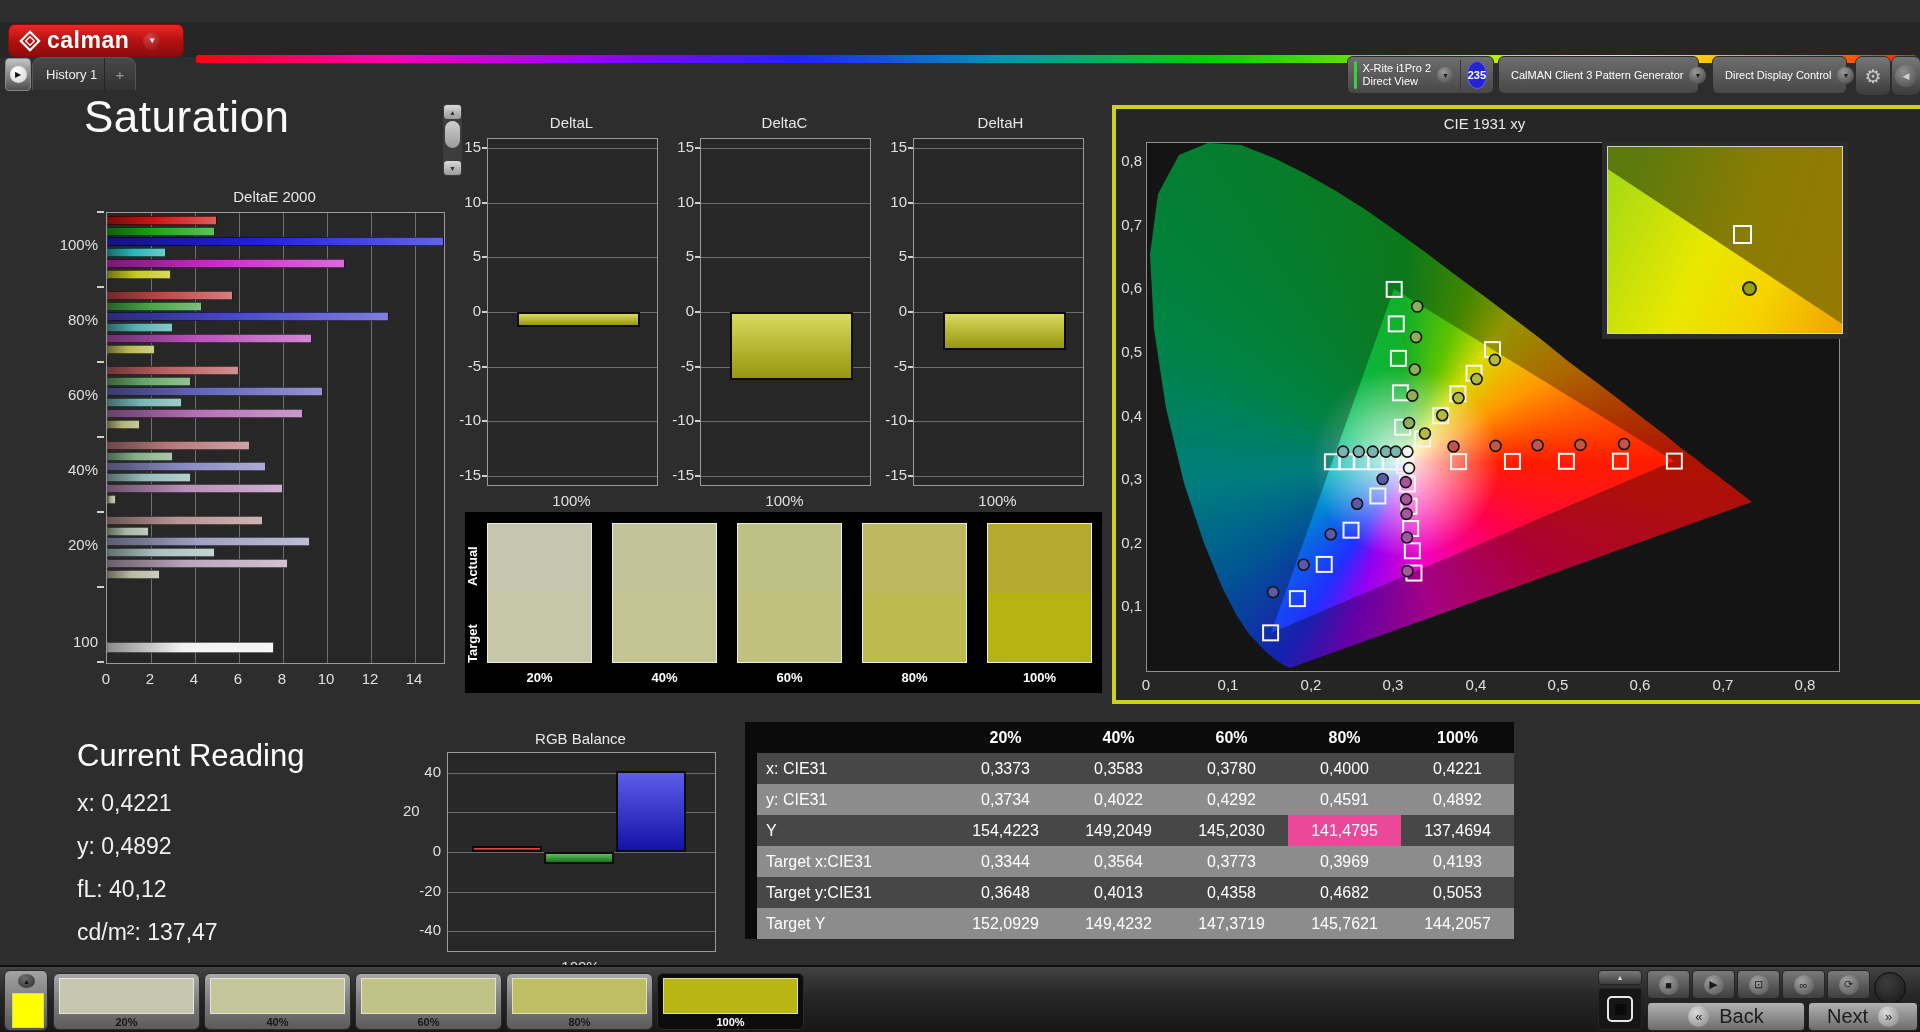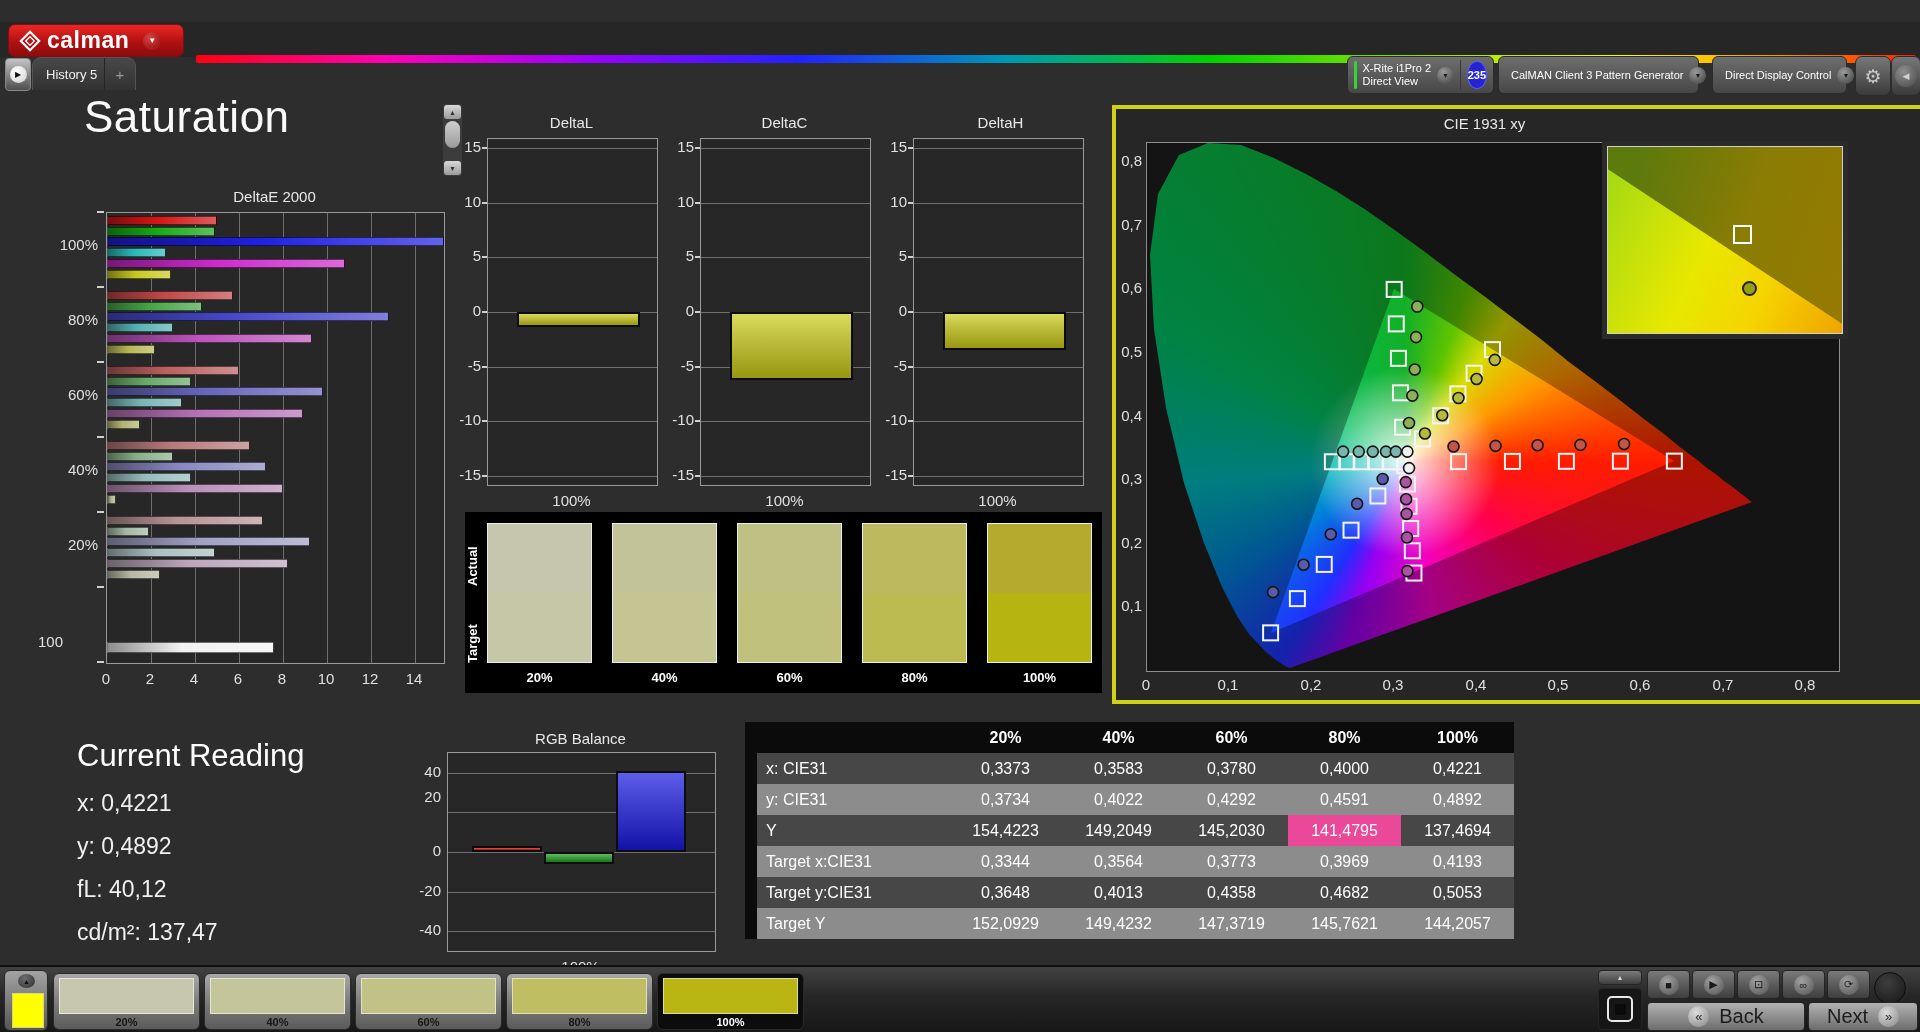--- a/index.html
+++ b/index.html
@@ -147,21 +147,21 @@
     </svg>
     <span class="logo-text">calman</span>
     <span class="logo-caret">▼</span>
   </div>
 
   <div class="tabrow">
     <div class="runall-btn">
       <span class="circ">▶</span>
     </div>
     <div class="tab">
-      <span class="tab-label">History 5</span>
+      <span class="tab-label">History 1</span>
       <span class="tab-plus">+</span>
     </div>
   </div>
 
   <div class="dd" style="left:1347px;width:147px;">
     <span class="status" style="background: rgb(53, 212, 53);"></span>
     <span class="txt">
       <span>X-Rite i1Pro 2</span><br><span>Direct View</span>
     </span>
     <span class="caret">▼</span>
@@ -239,21 +239,21 @@
       <div class="dash" style="left: -9px; top: 149px;"></div>
       <div class="dash" style="left: -9px; top: 224px;"></div>
       <div class="dash" style="left: -9px; top: 299px;"></div>
       <div class="dash" style="left: -9px; top: 374px;"></div>
       <div class="dash" style="left: -9px; top: 449px;"></div>
       <div class="axis-lab" style="left: -68px; top: 24px; width: 60px; text-align: right;">100%</div>
       <div class="axis-lab" style="left: -68px; top: 99px; width: 60px; text-align: right;">80%</div>
       <div class="axis-lab" style="left: -68px; top: 174px; width: 60px; text-align: right;">60%</div>
       <div class="axis-lab" style="left: -68px; top: 249px; width: 60px; text-align: right;">40%</div>
       <div class="axis-lab" style="left: -68px; top: 324px; width: 60px; text-align: right;">20%</div>
-      <div class="axis-lab" style="left: -68px; top: 421px; width: 60px; ">100</div>
+      <div class="axis-lab" style="left: -68px; top: 421px; width: 60px; text-align: right;">100</div>
       <div class="axis-lab" style="left: -12px; top: 458px; width: 24px; text-align: center;">0</div>
       <div class="axis-lab" style="left: 32px; top: 458px; width: 24px; text-align: center;">2</div>
       <div class="axis-lab" style="left: 76px; top: 458px; width: 24px; text-align: center;">4</div>
       <div class="axis-lab" style="left: 120px; top: 458px; width: 24px; text-align: center;">6</div>
       <div class="axis-lab" style="left: 164px; top: 458px; width: 24px; text-align: center;">8</div>
       <div class="axis-lab" style="left: 208px; top: 458px; width: 24px; text-align: center;">10</div>
       <div class="axis-lab" style="left: 252px; top: 458px; width: 24px; text-align: center;">12</div>
       <div class="axis-lab" style="left: 296px; top: 458px; width: 24px; text-align: center;">14</div>
     </div>
 
@@ -488,21 +488,21 @@
         <div class="gridH" style="top: 20px;"></div>
         <div class="gridH" style="top: 59px;"></div>
         <div class="gridH" style="top: 99px;"></div>
         <div class="gridH" style="top: 139px;"></div>
         <div class="gridH" style="top: 178px;"></div>
         <div class="bar-v" style="left: 24px; top: 93.06px; width: 70px; height: 5.94px; background-color: rgb(221, 20, 20);"></div>
         <div class="bar-v" style="left: 96px; top: 99px; width: 70px; height: 11.88px; background-color: rgb(30, 158, 30);"></div>
         <div class="bar-v" style="left: 168px; top: 17.82px; width: 70px; height: 81.18px; background-color: rgb(24, 24, 224);"></div>
       </div>
       <div class="axis-lab" style="left: -44px; top: 11px; width: 38px; text-align: right;">40</div>
-      <div class="axis-lab" style="left: -44px; top: 36px; width: 38px; text-align: right;">20</div>
+      <div class="axis-lab" style="left: -44px; top: 50px; width: 38px; text-align: left;">20</div>
       <div class="axis-lab" style="left: -44px; top: 90px; width: 38px; text-align: right;">0</div>
       <div class="axis-lab" style="left: -44px; top: 130px; width: 38px; text-align: right;">-20</div>
       <div class="axis-lab" style="left: -44px; top: 169px; width: 38px; text-align: right;">-40</div>
       <div class="axis-lab" style="left: 0px; top: 206px; width: 267px; text-align: center;">100%</div>
     </div>
 
   <div class="dtable" id="dtable">
       <div class="trow">
         <div class="tcell tgut thead"></div>
         <div class="tcell tlab thead"></div>

